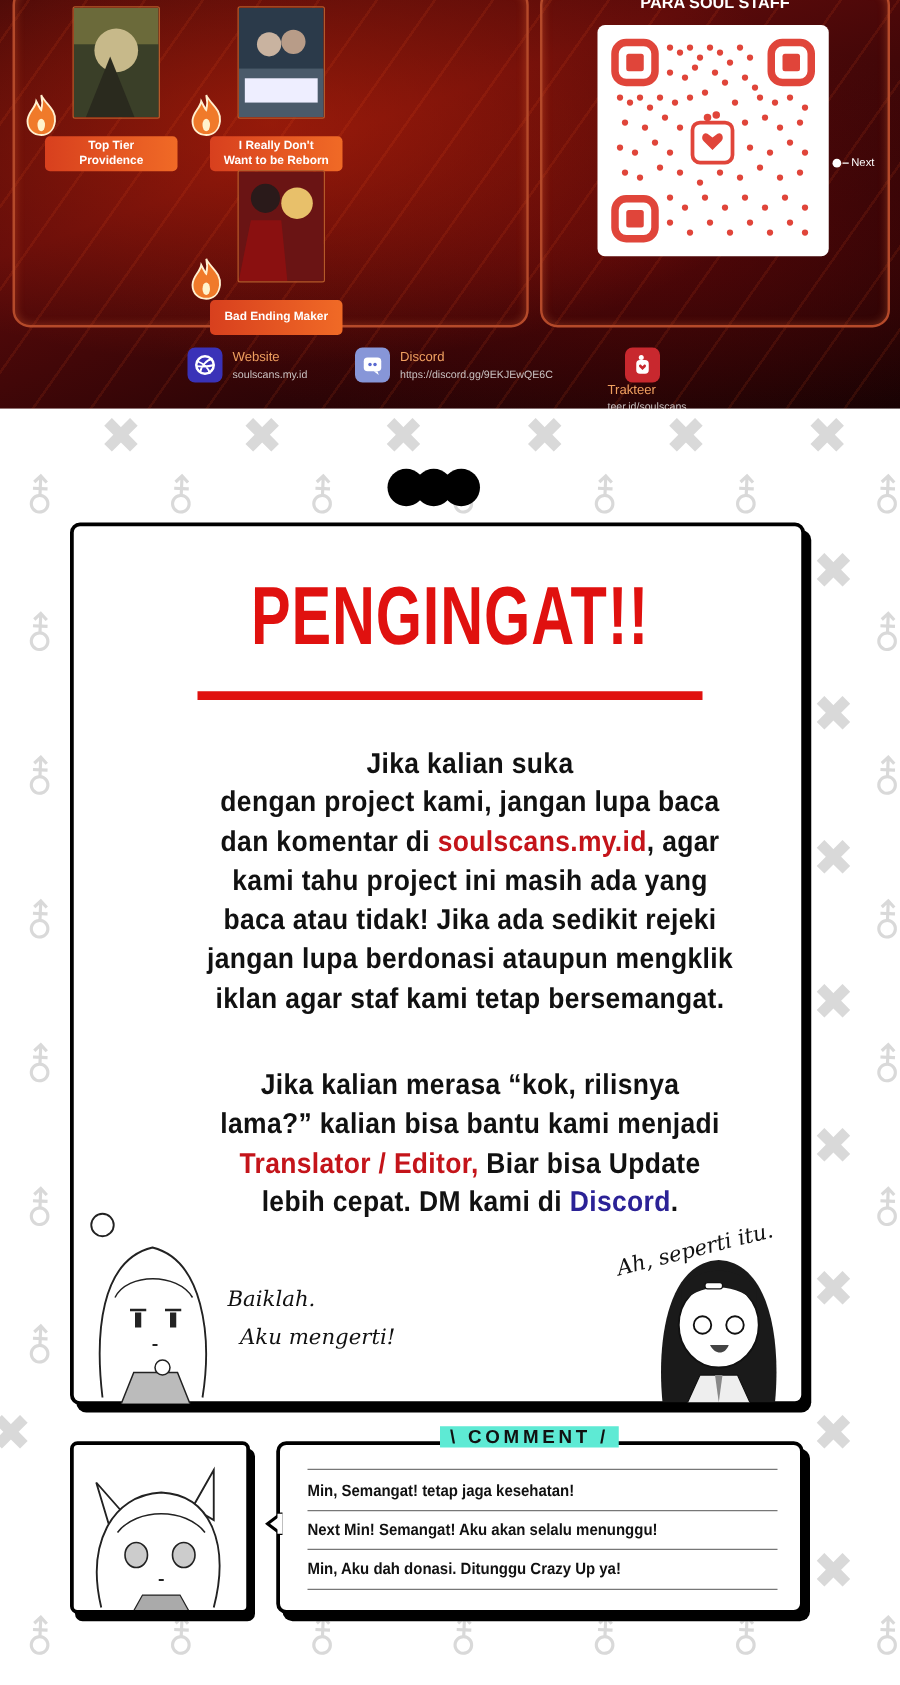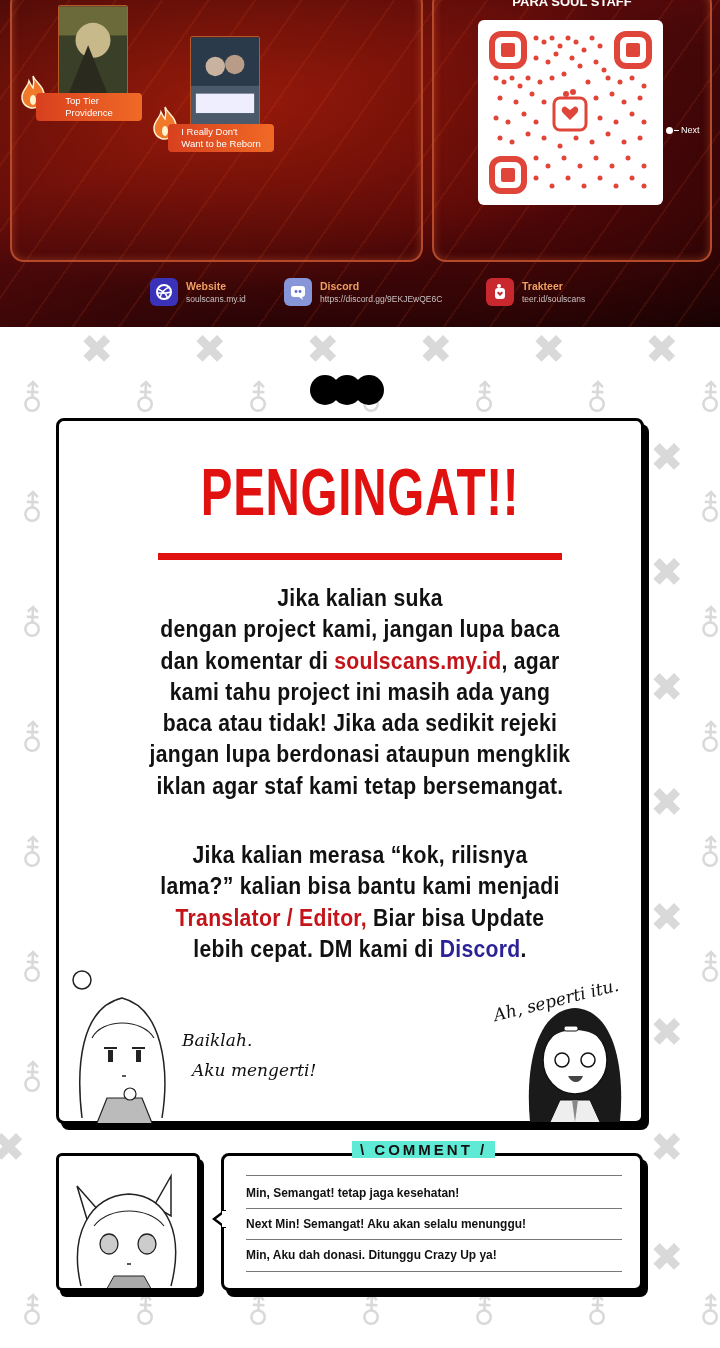--- a/index.html
+++ b/index.html
@@ -29,25 +29,25 @@
     box-shadow: inset 0 0 8px rgba(255,120,60,0.35);
   }
   .manga-item { position: absolute; width: 110px; height: 125px; }
   .cover {
     position: absolute; left: 22px; top: 0; width: 70px; height: 90px;
     border: 1px solid #b45a2a; border-radius: 2px;
     overflow: hidden;
   }
   .cover-art { width: 100%; height: 100%; }
   .label {
-    position: absolute; left: 0; top: 88px; width: 106px; height: 28px;
+    position: absolute; left: 0; top: 104px; width: 106px; height: 28px;
     background: linear-gradient(90deg, #d8401e, #f06a26);
     border-radius: 4px;
-    color: #fff; font-family: "Liberation Sans", sans-serif; font-weight: normal;
-    font-size: 9.5px; line-height: 12px; text-align: left;
+    color: #fff; font-family: "Liberation Sans", sans-serif; font-weight: bold;
+    font-size: 9.5px; line-height: 12px; text-align: center;
     display: flex; align-items: center; justify-content: center; padding: 0 4px;
     white-space: pre-line;
   }
   .flame {
     position: absolute; left: -16px; top: 70px; width: 26px; height: 34px;
   }
 
   .qr-title {
     position: absolute; left: 432px; top: -6px; width: 280px; text-align: center;
     color: #fff; font-family: "Liberation Sans", sans-serif; font-weight: bold; font-size: 13px;
@@ -69,21 +69,21 @@
   }
 
   .links {
     position: absolute; left: 0; top: 278px; width: 720px; height: 36px;
   }
   .link { position: absolute; top: 0; display: flex; align-items: center; }
   .link-icon {
     width: 28px; height: 28px; border-radius: 6px; display: flex; align-items: center; justify-content: center;
     margin-right: 8px;
   }
-  .link-text .t { color: #f0a060; font-family: "Liberation Sans", sans-serif; font-weight: bold; font-size: 10.5px; line-height: 13px; }
+  .link-text .t { color: #f0a060; font-family: "Liberation Sans", sans-serif; font-weight: normal; font-size: 10.5px; line-height: 13px; }
   .link-text .s { color: #c9c1c1; font-family: "Liberation Sans", sans-serif; font-size: 8.5px; line-height: 12px; }
 
   
   .lower {
     position: absolute; left: 0; top: 327px; width: 720px; height: 1021px; background: #fff; overflow: hidden;
   }
   .pattern-x, .pattern-sym {
     position: absolute; color: #d9d9d9; font-weight: bold; line-height: 1;
   }
   .pattern-x { font-size: 40px; font-family: "DejaVu Sans", sans-serif; }
@@ -103,23 +103,23 @@
   }
   .title {
     position: absolute; left: 0; top: 454px; width: 720px; text-align: center;
     color: #e0110f; font-family: "Liberation Sans", sans-serif; font-weight: bold;
     font-size: 66px; letter-spacing: 1px; transform: scaleX(0.72); transform-origin: center;
   }
   .title-underline {
     position: absolute; left: 158px; top: 553px; width: 404px; height: 7px; background: #e0110f;
   }
   .body-text {
-    position: absolute; left: 70px; width: 580px; text-align: center;
+    position: absolute; left: 86px; width: 580px; text-align: center;
     font-family: "Liberation Sans", sans-serif; font-weight: bold; font-size: 23px; line-height: 31.3px;
-    color: #111; letter-spacing: 0.3px;
+    color: #111; letter-spacing: 0.3px; margin-top: 12px;
   }
   .body-text .line { display: block; white-space: nowrap; transform: scaleX(0.92); }
   .red { color: #c4141a; }
   .blue { color: #2b2296; }
 
   .char-left { position: absolute; left: 62px; top: 968px; width: 125px; height: 155px; }
   .char-right { position: absolute; left: 520px; top: 1000px; width: 110px; height: 122px; }
   .speech {
     position: absolute; font-family: "DejaVu Serif", serif; font-style: italic; font-size: 17px; color: #111;
   }
@@ -164,40 +164,55 @@
         </svg>
     </div>
     <svg class="flame" viewBox="0 0 26 34">
         <path d="M13 1 C16 8 25 12 24 22 C23 30 18 33 13 33 C7 33 2 29 2 22 C2 15 8 12 9 6 C11 10 12 12 13 13 C14 9 14 5 13 1Z" fill="#f07a2a" stroke="#fff0d0" stroke-width="1.5"></path>
         <ellipse cx="13" cy="25" rx="3" ry="5" fill="#fff3cc"></ellipse>
       </svg>
     <div class="label">Top Tier
 Providence</div>
   </div>
 
-  <div class="manga-item" style="left:168px;top:5px;margin-top:31px;">
+  <div class="manga-item" style="left:168px;top:5px;">
     <div class="cover">
       <svg class="cover-art" viewBox="0 0 70 90">
           <rect width="70" height="90" fill="#2b3a4a"></rect>
           <rect y="50" width="70" height="40" fill="#4a5a6a"></rect>
           <circle cx="25" cy="30" r="10" fill="#c9b3a0"></circle>
           <circle cx="45" cy="28" r="10" fill="#b89c88"></circle>
           <rect x="5" y="58" width="60" height="20" fill="#eef"></rect>
         </svg>
     </div>
     <svg class="flame" viewBox="0 0 26 34">
         <path d="M13 1 C16 8 25 12 24 22 C23 30 18 33 13 33 C7 33 2 29 2 22 C2 15 8 12 9 6 C11 10 12 12 13 13 C14 9 14 5 13 1Z" fill="#f07a2a" stroke="#fff0d0" stroke-width="1.5"></path>
         <ellipse cx="13" cy="25" rx="3" ry="5" fill="#fff3cc"></ellipse>
       </svg>
     <div class="label">I Really Don't
 Want to be Reborn</div>
   </div>
 
 
 
+  <div class="manga-item" style="left:168px;top:136px;">
+    <div class="cover">
+      <svg class="cover-art" viewBox="0 0 70 90">
+          <rect width="70" height="90" fill="#6a1414"></rect>
+          <circle cx="22" cy="22" r="12" fill="#2a1a1a"></circle>
+          <circle cx="48" cy="26" r="13" fill="#e8c06a"></circle>
+          <path d="M0 90 L10 40 L35 40 L40 90Z" fill="#8a1010"></path>
+        </svg>
+    </div>
+    <svg class="flame" viewBox="0 0 26 34">
+        <path d="M13 1 C16 8 25 12 24 22 C23 30 18 33 13 33 C7 33 2 29 2 22 C2 15 8 12 9 6 C11 10 12 12 13 13 C14 9 14 5 13 1Z" fill="#f07a2a" stroke="#fff0d0" stroke-width="1.5"></path>
+        <ellipse cx="13" cy="25" rx="3" ry="5" fill="#fff3cc"></ellipse>
+      </svg>
+    <div class="label">Bad Ending Maker</div>
+  </div>
 
 
   <div class="qr-title">PARA SOUL STAFF</div>
   <div class="qr-box">
     <svg width="169" height="169" viewBox="0 0 169 169">
       <g fill="none" stroke="#e0453a" stroke-width="6">
         <rect x="6" y="6" width="32" height="32" rx="9"></rect>
         <rect x="131" y="6" width="32" height="32" rx="9"></rect>
         <rect x="6" y="131" width="32" height="32" rx="9"></rect>
       </g>
@@ -313,21 +328,21 @@
             <path d="M10 14 L14 17 L13 14Z" fill="#fff"></path>
             <circle cx="7" cy="8.5" r="1.4" fill="#5a6ad0"></circle>
             <circle cx="11" cy="8.5" r="1.4" fill="#5a6ad0"></circle>
           </svg>
       </div>
       <div class="link-text">
         <div class="t">Discord</div>
         <div class="s">https://discord.gg/9EKJEwQE6C</div>
       </div>
     </div>
-    <div class="link" style="left:486px;">
+    <div class="link" style="left:486px;flex-direction:column;">
       <div class="link-icon" style="background:#c8282e;">
         <svg width="18" height="18" viewBox="0 0 18 18">
             <circle cx="8" cy="3" r="2" fill="#fff"></circle>
             <rect x="4" y="5" width="10" height="11" rx="3" fill="#fff"></rect>
             <path d="M9 13 L6.5 10.5 C5.5 9.5 7 8 8 9 L9 10 L10 9 C11 8 12.5 9.5 11.5 10.5Z" fill="#c8282e"></path>
           </svg>
       </div>
       <div class="link-text">
         <div class="t">Trakteer</div>
         <div class="s">teer.id/soulscans</div>

